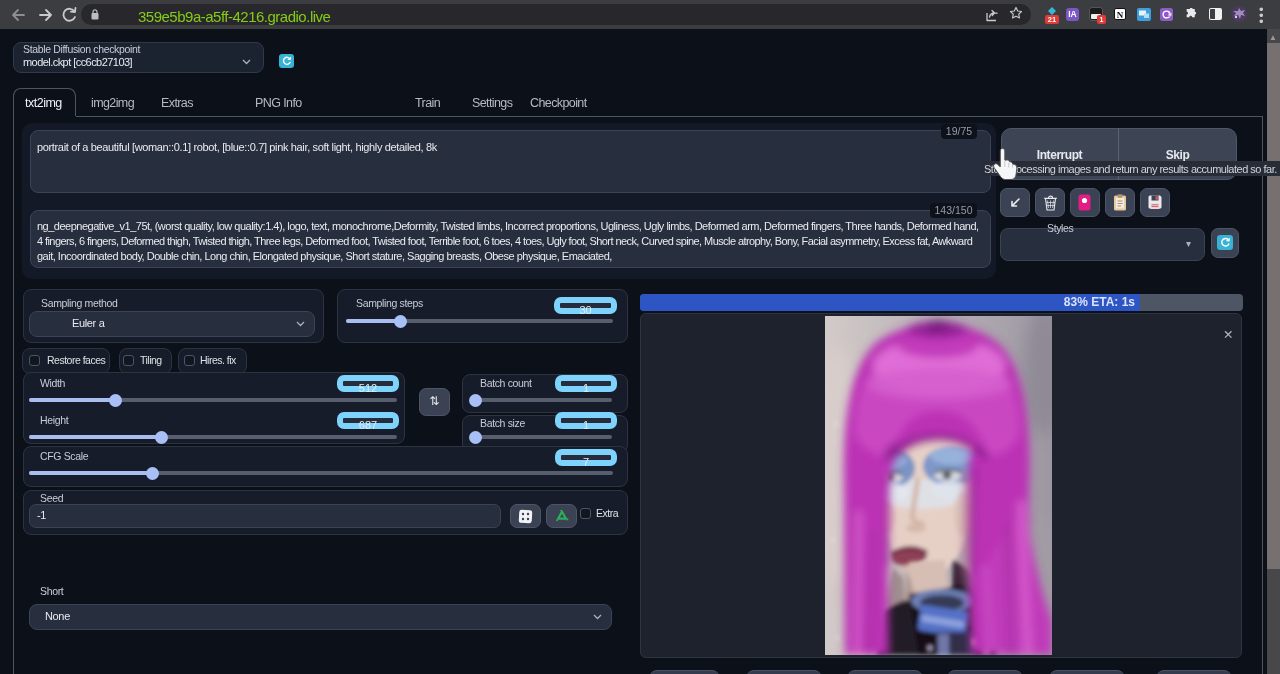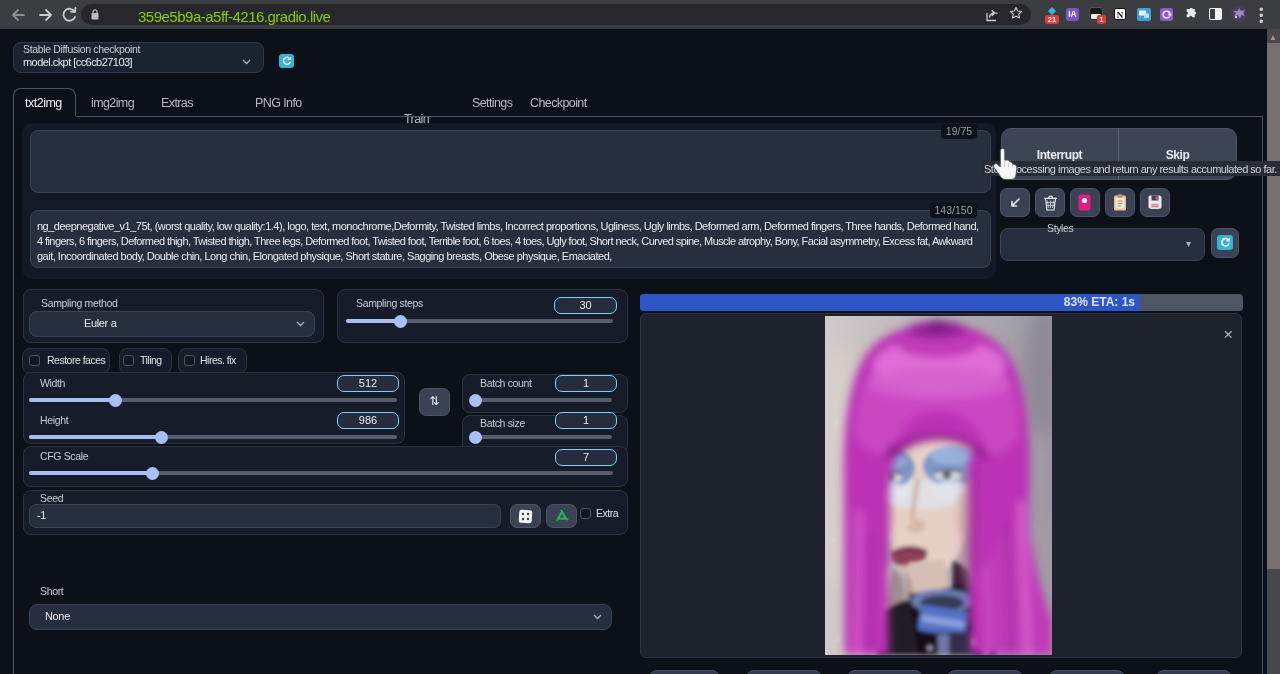--- a/index.html
+++ b/index.html
@@ -10,21 +10,21 @@
   
   #toolbar { left:0; top:0; width:1280px; height:29px; background:#3c3d41; }
   #urlpill { left:81px; top:4px; width:950px; height:21px; background:#28282c; border-radius:11px; }
   #urltxt { left:106px; top:8px; font-size:15px; color:#84cc16; letter-spacing:-0.5px;margin-left:32px; }
   
   .blockbox { background:#1b2230; border:1px solid #323a4a; border-radius:8px; }
   .inputbox { background:#272e3d; border:1px solid #3b4454; border-radius:8px; }
   .lbl { color:#c8cdd7; font-size:10.5px; letter-spacing:-0.35px; z-index:3; }
   .val { color:#e9ebf0; font-size:11px; letter-spacing:-0.35px; }
   .groupbox { background:#161c29; border:1px solid #2c3442; border-radius:8px; }
-  .numin { background:#262c3b; border:1px solid #7dd3fc; border-radius:7px; color:#e9ebf0;
+  .numin { background:#262c3b; border:6px solid #7dd3fc; border-radius:7px; color:#e9ebf0;
     font-size:11px; text-align:center; }
   .chev { color:#aab1bd; font-size:10px; }
   .track { height:4px; border-radius:2px; background:#575e6d; }
   .fill  { height:4px; border-radius:2px; background:#a9bdf0; }
   .handle{ width:13px; height:13px; border-radius:50%; background:#a8c0f5; }
   .cb { width:11px; height:11px; background:#12161f; border:1px solid #4c5568; border-radius:3px; }
   .cblbl { color:#dde0e6; font-size:10.5px; letter-spacing:-0.5px; }
   .sbtn { background:#3b4254; border:1px solid #4c5568; border-radius:7px; }
   .tabtxt { font-size:12.5px; color:#b4bac4; letter-spacing:-0.6px; }
 </style>
@@ -109,30 +109,31 @@
     <path d="M11.5 3 L11.2 5.5 L8.8 5.2" fill="none" stroke="#fff" stroke-width="1.2"></path>
   </svg>
 
   <div class="abs" style="left:13px;top:88px;width:63px;height:28px;border:1px solid #4d5564;border-bottom:none;
     border-radius:8px 8px 0 0;"></div>
   <div class="abs" style="left:25px;top:96px;font-size:12.5px;color:#f1f3f6;letter-spacing:-0.5px;">txt2img</div>
   <div class="abs tabtxt" style="left:91px;top:96px;">img2img</div>
   <div class="abs tabtxt" style="left:161px;top:96px;">Extras</div>
   <div class="abs tabtxt" style="left:211px;top:96px;margin-left:44px;">PNG Info</div>
   <div class="abs tabtxt" style="left:290px;top:96px;margin-top:47px;">Checkpoint Merger</div>
-  <div class="abs tabtxt" style="left:404px;top:96px;margin-top:16px;">Train</div>
+  <div class="abs tabtxt" style="left:415px;top:96px;">Train</div>
   <div class="abs tabtxt" style="left:472px;top:96px;">Settings</div>
   <div class="abs tabtxt" style="left:530px;top:96px;">Checkpoint</div>
 
   <div class="abs" style="left:76px;top:116px;width:1187px;height:1px;background:#4d5564;"></div>
   <div class="abs" style="left:13px;top:116px;width:1px;height:558px;background:#4d5564;"></div>
   <div class="abs" style="left:1262px;top:116px;width:1px;height:558px;background:#4d5564;"></div>
 
   <div class="abs" style="left:22px;top:123px;width:974px;height:156px;background:#131927;border-radius:10px;"></div>
   <div class="abs inputbox" style="left:30px;top:130px;width:961px;height:63px;"></div>
+  <div class="abs val" style="left:37px;top:141px;">portrait of a beautiful [woman::0.1] robot, [blue::0.7] pink hair, soft light, highly detailed, 8k</div>
   <div class="abs" style="left:941px;top:124px;width:36px;height:15px;background:#0d1119;border-radius:4px;
     color:#949ca9;font-size:10.5px;text-align:center;line-height:15px;">19/75</div>
   <div class="abs inputbox" style="left:30px;top:210px;width:961px;height:58px;"></div>
   <div class="abs val" style="left:37px;top:219px;width:950px;line-height:15px;letter-spacing:-0.5px;white-space:nowrap;overflow:hidden;">ng_deepnegative_v1_75t, (worst quality, low quality:1.4), logo, text, monochrome,Deformity, Twisted limbs, Incorrect proportions, Ugliness, Ugly limbs, Deformed arm, Deformed fingers, Three hands, Deformed hand,<br><span style="letter-spacing:-0.58px">4 fingers, 6 fingers, Deformed thigh, Twisted thigh, Three legs, Deformed foot, Twisted foot, Terrible foot, 6 toes, 4 toes, Ugly foot, Short neck, Curved spine, Muscle atrophy, Bony, Facial asymmetry, Excess fat, Awkward</span><br>gait, Incoordinated body, Double chin, Long chin, Elongated physique, Short stature, Sagging breasts, Obese physique, Emaciated,</div>
   <div class="abs" style="left:930px;top:203px;width:47px;height:15px;background:#0d1119;border-radius:4px;
     color:#949ca9;font-size:10.5px;text-align:center;line-height:15px;">143/150</div>
 
   <div class="abs" style="left:1001px;top:128px;width:236px;height:52px;background:#3d4554;border:1px solid #4e5769;
     border-radius:10px;"></div>
   <div class="abs" style="left:1118px;top:128px;width:1px;height:52px;background:#5a6376;"></div>
@@ -176,21 +177,21 @@
   <div class="abs sbtn" style="left:1211px;top:228px;width:28px;height:30px;"></div>
   <svg class="abs" style="left:1217px;top:235px" width="16" height="15" viewBox="0 0 15 14">
     <rect width="15" height="14" rx="3" fill="#36b3d5"></rect>
     <path d="M11 5 A3.5 3.5 0 1 0 11.3 8" stroke="#fff" stroke-width="1.4" fill="none"></path>
     <path d="M11.5 3 L11.2 5.5 L8.8 5.2" fill="none" stroke="#fff" stroke-width="1.2"></path>
   </svg>
 
   <div class="abs groupbox" style="left:23px;top:289px;width:301px;height:54px;"></div>
   <div class="abs lbl" style="left:41px;top:297px;">Sampling method</div>
   <div class="abs inputbox" style="left:29px;top:311px;width:286px;height:26px;"></div>
-  <div class="abs val" style="left:52px;top:317px;padding-left:32px;">Euler a</div>
+  <div class="abs val" style="left:40px;top:317px;padding-left:32px;">Euler a</div>
   <svg class="abs" style="left:296px;top:321px" width="9" height="6" viewBox="0 0 9 6">
       <path d="M1 1 L4.5 4.5 L8 1" stroke="#aab1bd" stroke-width="1.3" fill="none"></path>
     </svg>
 
   <div class="abs groupbox" style="left:337px;top:289px;width:291px;height:54px;"></div>
   <div class="abs lbl" style="left:356px;top:297px;">Sampling steps</div>
   <div class="abs numin" style="left:554px;top:297px;width:63px;height:17px;line-height:15px;">30</div>
   <div class="abs track" style="left:346px;top:319px;width:267px;"></div>
   <div class="abs fill" style="left:346px;top:319px;width:54px;"></div>
   <div class="abs handle" style="left:394px;top:314.5px;"></div>
@@ -205,21 +206,21 @@
   <div class="abs cb" style="left:184px;top:355px;"></div>
   <div class="abs cblbl" style="left:200px;top:354px;">Hires. fix</div>
 
   <div class="abs groupbox" style="left:23px;top:372px;width:382px;height:72px;"></div>
   <div class="abs lbl" style="left:40px;top:377px;">Width</div>
   <div class="abs numin" style="left:337px;top:375px;width:62px;height:17px;line-height:15px;">512</div>
   <div class="abs track" style="left:29px;top:398px;width:368px;"></div>
   <div class="abs fill" style="left:29px;top:398px;width:86px;"></div>
   <div class="abs handle" style="left:109px;top:393.5px;"></div>
   <div class="abs lbl" style="left:40px;top:414px;">Height</div>
-  <div class="abs numin" style="left:337px;top:412px;width:62px;height:17px;line-height:15px;">986</div>
+  <div class="abs numin" style="left:337px;top:412px;width:62px;height:17px;line-height:15px;">687</div>
   <div class="abs track" style="left:29px;top:435px;width:368px;"></div>
   <div class="abs fill" style="left:29px;top:435px;width:132px;"></div>
   <div class="abs handle" style="left:155px;top:430.5px;"></div>
 
   <div class="abs sbtn" style="left:419px;top:388px;width:31px;height:28px;"></div>
   <div class="abs" style="left:419px;top:394px;width:31px;text-align:center;color:#e8eaee;font-size:12px;">⇅</div>
 
   <div class="abs groupbox" style="left:462px;top:374px;width:166px;height:39px;"></div>
   <div class="abs lbl" style="left:480px;top:377px;">Batch count</div>
   <div class="abs numin" style="left:555px;top:375px;width:62px;height:17px;line-height:15px;">1</div>

